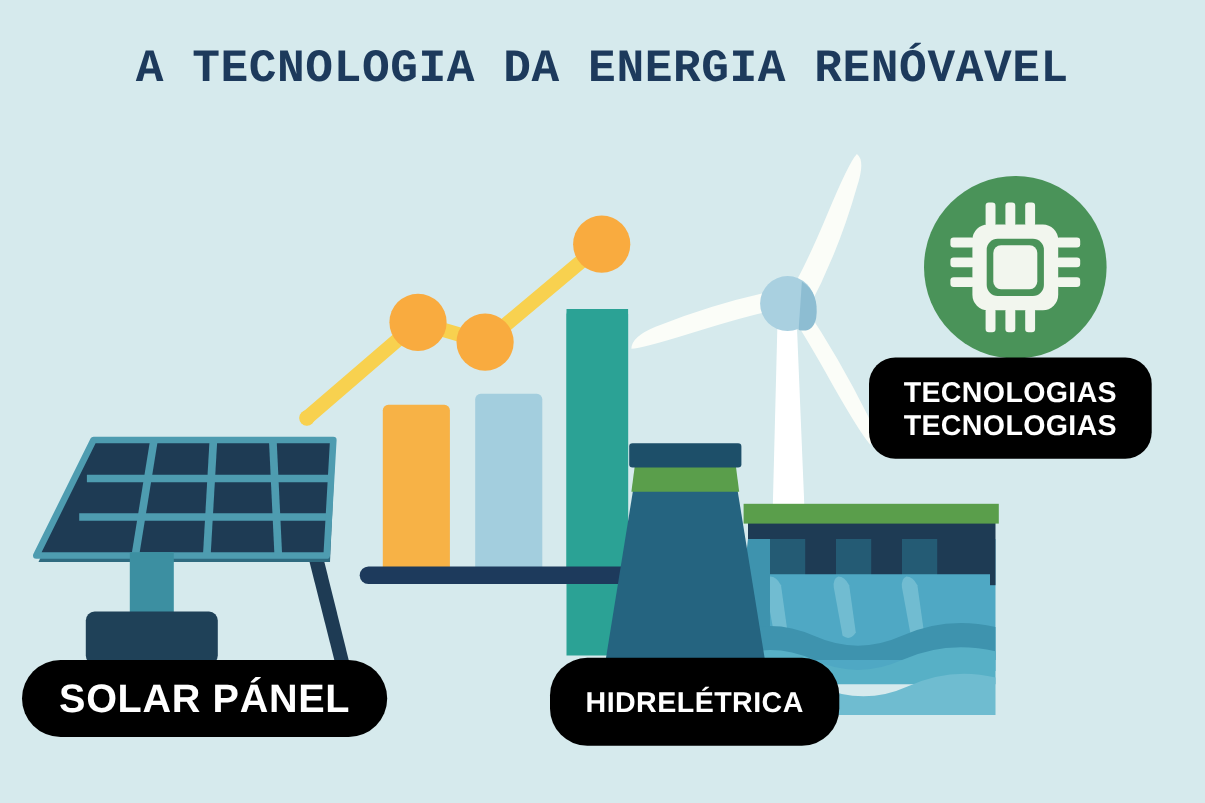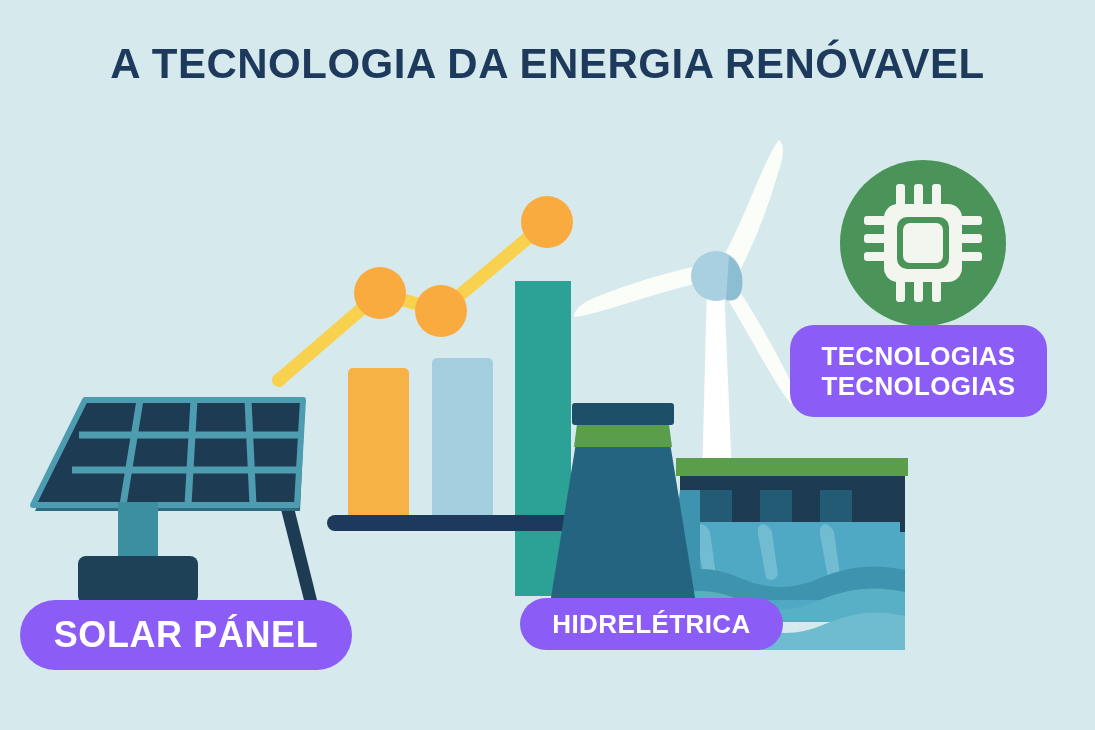--- a/index.html
+++ b/index.html
@@ -27,54 +27,54 @@
   .title-block {
     position: absolute;
     left: 0;
     top: 38px;
     width: 1095px;
     text-align: center;
     pointer-events: none;
   }
   .title-line {
     display: block;
-    font-family: Liberation Sans, sans-serif;
+    font-family: Liberation Mono, monospace;
     font-weight: bold;
     font-size: 42px;
     letter-spacing: 0.5px;
     line-height: 1.22;
     color: #1d3a5c;
     white-space: nowrap;
   }
   
   .pill {
     position: absolute;
     display: flex;
     align-items: center;
     justify-content: center;
-    background: #8b5cf6;
+    background: #000000;
     color: #ffffff;
     font-weight: bold;
     text-align: center;
     box-sizing: border-box;
   }
   .pill-solar {
     left: 20px;
     top: 600px;
     width: 332px;
     height: 70px;
     border-radius: 35px;
     font-size: 36px;
     letter-spacing: 0.6px;
   }
   .pill-hydro {
-    left: 520px;
+    left: 500px;
     top: 598px;
     width: 263px;
-    height: 52px;
+    height: 80px;
     border-radius: 34px;
     font-size: 26px;
     letter-spacing: 0.4px;
     text-align: right;
   }
   .pill-tech {
     left: 790px;
     top: 325px;
     width: 257px;
     height: 92px;

